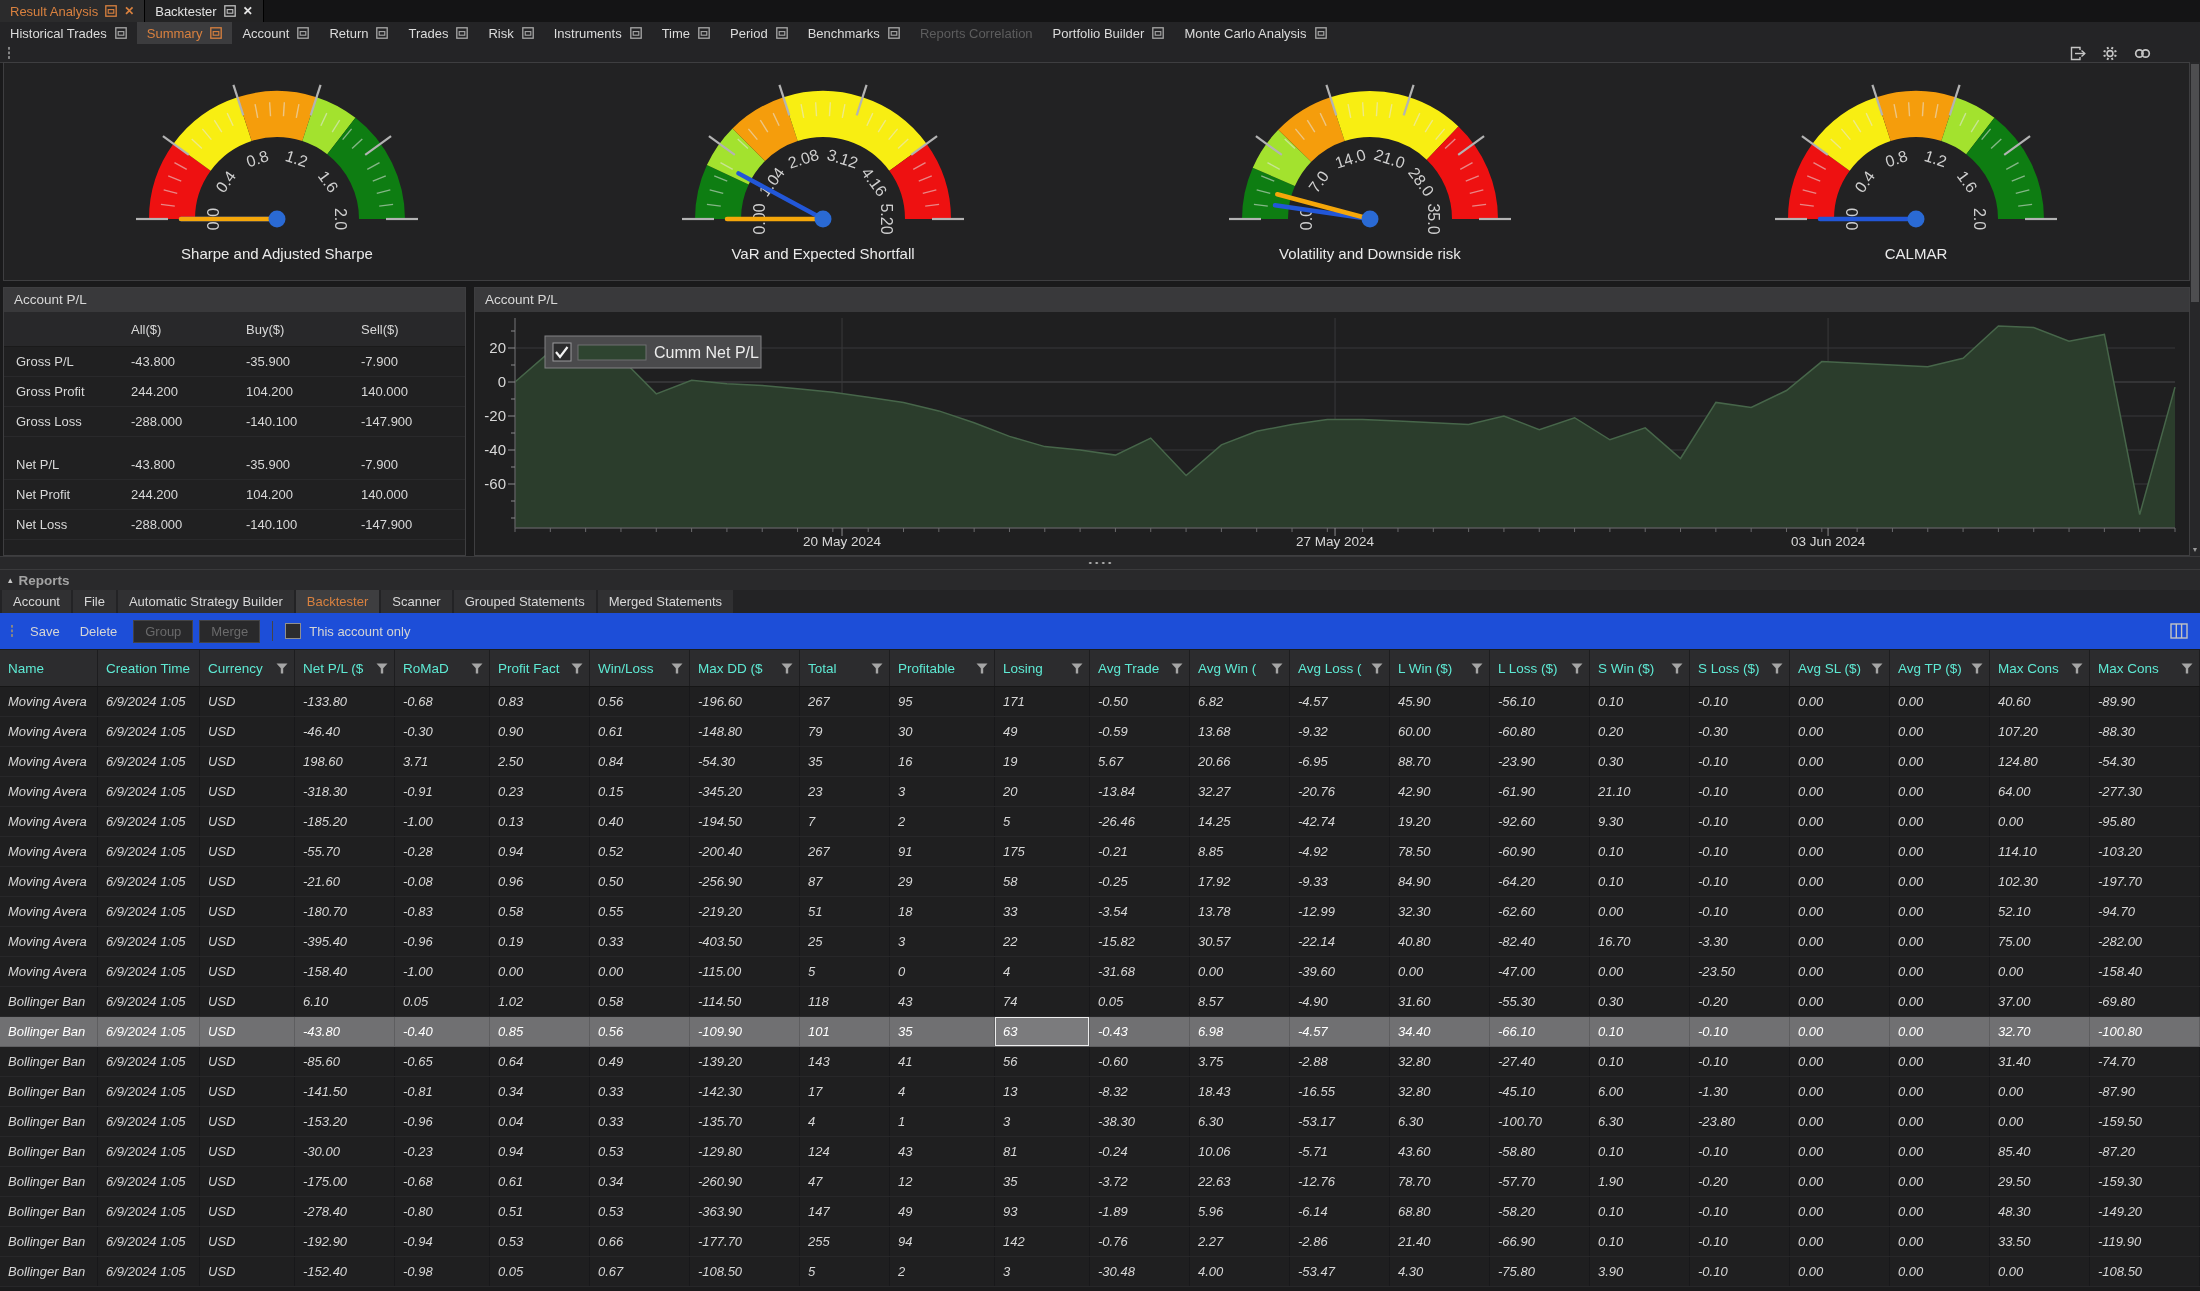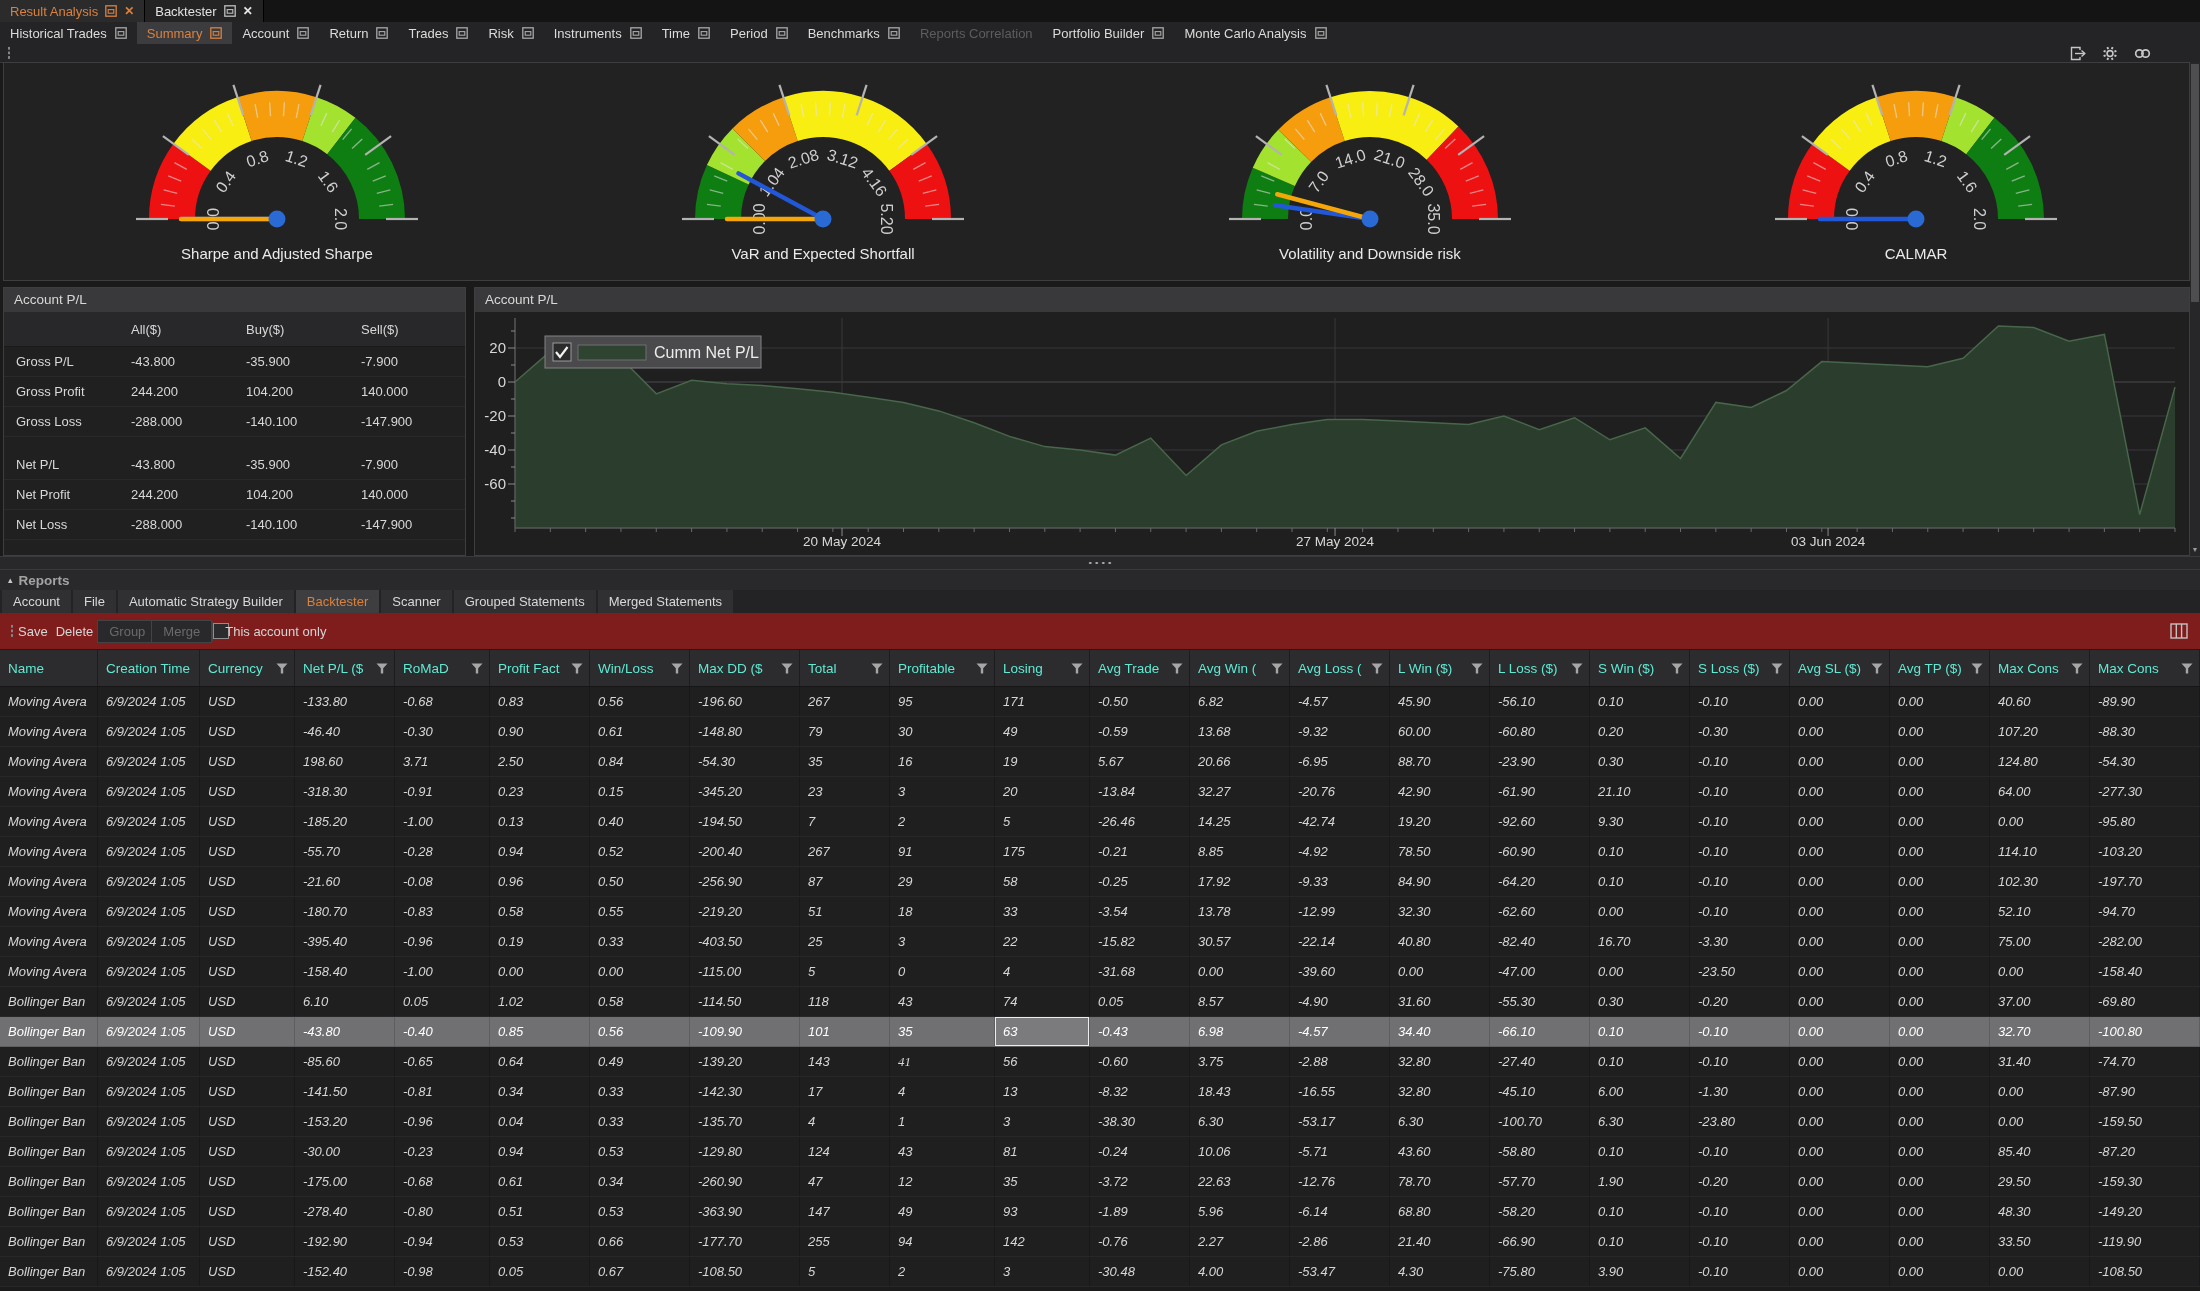--- a/index.html
+++ b/index.html
@@ -34,21 +34,21 @@
   .groupGap{height:13px}
   
   #splitter{left:0;top:556px;width:2200px;height:14px;background:#28282a;border-top:1px solid #3a3a3c;border-bottom:1px solid #3a3a3c;display:flex;align-items:center;justify-content:center;box-sizing:border-box}
   #splitDots{width:26px;height:4px;background-image:radial-gradient(#b5b5b5 1.2px,transparent 1.3px);background-size:6.5px 4px}
   #reportsHeader{left:0;top:570px;width:2200px;height:20px;background:#29292b;display:flex;align-items:center;gap:6px;padding-left:8px;box-sizing:border-box}
   #reportsHeader .tri{font-size:9px;color:#c9c9c9}
   #reportsHeader .lbl{font-size:13.5px;font-weight:bold;color:#a3a3a3}
   #reportsTabs{left:0;top:590px;width:2200px;height:23px;background:#232325;display:flex;gap:2px;padding-left:2px;box-sizing:border-box}
   .rtab{display:flex;align-items:center;padding:0 11px;font-size:13px;color:#d8d8d8;background:#303032}
   .rtab.sel{background:#3e3e40;color:#d9813f}
-  #reportsToolbar{left:0;top:613px;width:2200px;height:37px;background:#7f1d1d;display:flex;align-items:center;padding-left:10px;box-sizing:border-box;border-bottom:1px solid #1c1c1c}
+  #reportsToolbar{left:0;top:613px;width:2200px;height:37px;background:#1d4ed8;display:flex;align-items:center;gap:12px;padding-left:10px;box-sizing:border-box;border-bottom:1px solid #1c1c1c}
   .tbtn{font-size:13px;color:#d6d6d6;padding:3px 4px}
   .tbtn.boxed{border:1px solid #434345;background:#29292b;color:#6a6a6b;padding:3px 11px}
   .vsep{width:1px;height:20px;background:#454547}
   .cb{width:14px;height:14px;border:1px solid #8f8f8f;background:#2c2c2e;display:inline-block}
   #colIcon{position:absolute;right:12px;top:10px}
   
   #grid{left:0;top:650px;width:2200px;height:641px;background:#1b1b1c;overflow:hidden}
   #gridHead{display:flex;height:36px;background:#2c2c2e;border-bottom:1px solid #161616}
   .hcell{display:flex;align-items:center;justify-content:space-between;box-sizing:border-box;border-right:1px solid #1d1d1f;padding:0 6px 0 8px;font-size:13.5px;color:#5eead4;overflow:hidden;white-space:nowrap}
   .trow{display:flex;height:29px;background:#1f1f20;border-bottom:1px solid #272729}
@@ -999,21 +999,21 @@
       <div class="trow">
         <div class="tcell" style="width: 98px; flex: 0 0 98px;">Bollinger Ban</div>
         <div class="tcell" style="width: 102px; flex: 0 0 102px;">6/9/2024 1:05</div>
         <div class="tcell" style="width: 95px; flex: 0 0 95px;">USD</div>
         <div class="tcell" style="width: 100px; flex: 0 0 100px;">-85.60</div>
         <div class="tcell" style="width: 95px; flex: 0 0 95px;">-0.65</div>
         <div class="tcell" style="width: 100px; flex: 0 0 100px;">0.64</div>
         <div class="tcell" style="width: 100px; flex: 0 0 100px;">0.49</div>
         <div class="tcell" style="width: 110px; flex: 0 0 110px;">-139.20</div>
         <div class="tcell" style="width: 90px; flex: 0 0 90px;">143</div>
-        <div class="tcell" style="width: 105px; flex: 0 0 105px; font-family: Liberation Serif, serif;">41</div>
+        <div class="tcell" style="width: 105px; flex: 0 0 105px;">41</div>
         <div class="tcell" style="width: 95px; flex: 0 0 95px;">56</div>
         <div class="tcell" style="width: 100px; flex: 0 0 100px;">-0.60</div>
         <div class="tcell" style="width: 100px; flex: 0 0 100px;">3.75</div>
         <div class="tcell" style="width: 100px; flex: 0 0 100px;">-2.88</div>
         <div class="tcell" style="width: 100px; flex: 0 0 100px;">32.80</div>
         <div class="tcell" style="width: 100px; flex: 0 0 100px;">-27.40</div>
         <div class="tcell" style="width: 100px; flex: 0 0 100px;">0.10</div>
         <div class="tcell" style="width: 100px; flex: 0 0 100px;">-0.10</div>
         <div class="tcell" style="width: 100px; flex: 0 0 100px;">0.00</div>
         <div class="tcell" style="width: 100px; flex: 0 0 100px;">0.00</div>

